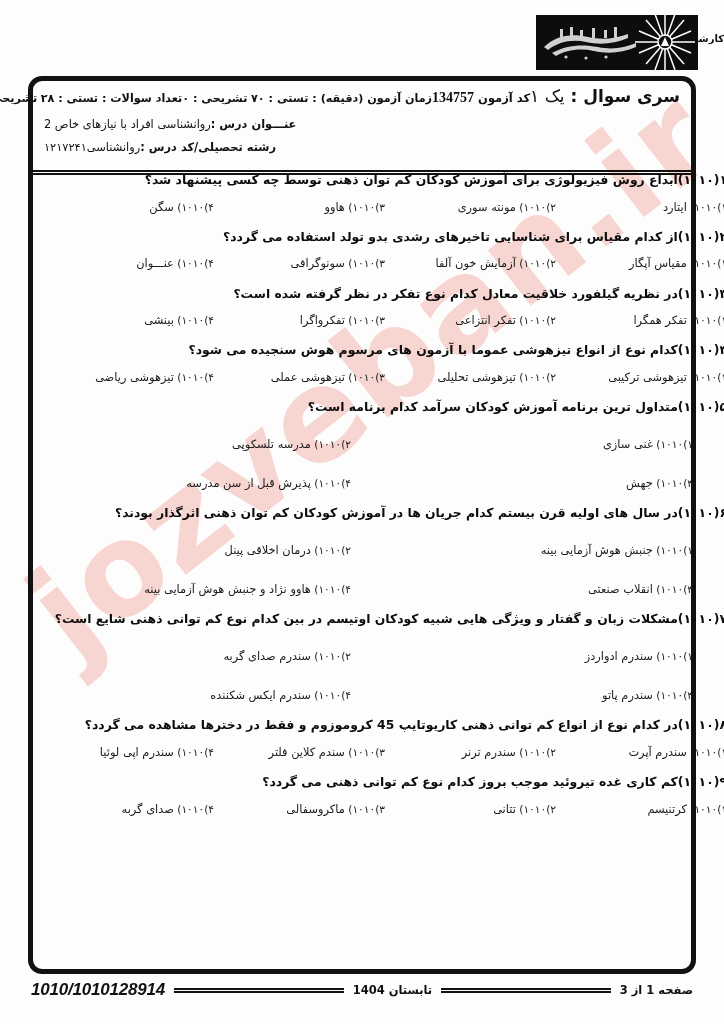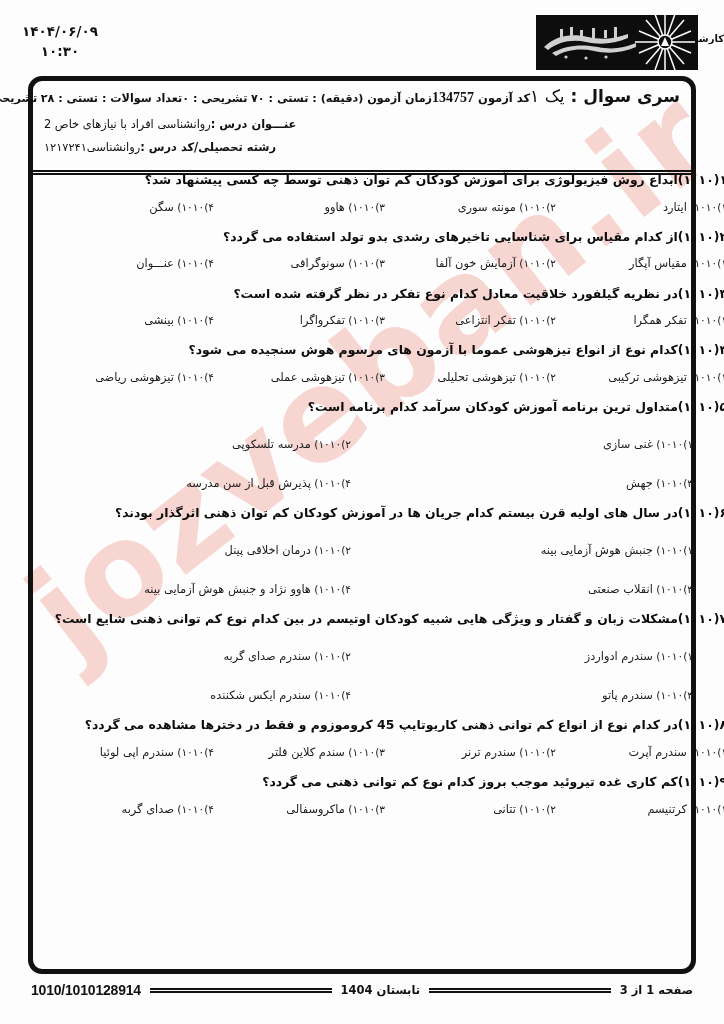--- a/index.html
+++ b/index.html
@@ -236,37 +236,34 @@
     font-size: 11.5px;
     font-weight: 700;
     color: #111;
     white-space: nowrap;
     padding: 0 3px;
   }
   #footer .fitem.latin {
     direction: ltr;
     font-family: "Liberation Sans", sans-serif;
     font-weight: 700;
-    font-size: 14px;
+    font-size: 17px;
     letter-spacing: -0.2px;
+    font-style: italic;
   }
 </style>
 </head>
 <body>
 
 <div id="page">
 
   <div id="watermark">jozveban.ir</div>
 
   <div id="topbar">
 
-    <div id="exam-datetime">
-      <span class="ln">۱۴۰۴/۰۶/۰۹</span>
-      <span class="ln">۱۰:۳۰</span>
-    </div>
 
     <div id="degree-level">کارشناسی</div>
 
     <div id="logo">
       <svg class="script" viewBox="0 0 112 38">
         <g fill="#ffffff" opacity="0.88">
           <path d="M2 24 C14 12, 30 10, 46 14 C60 17, 72 16, 86 11 L86 15 C72 21, 58 22, 44 19 C30 16, 16 19, 6 27 Z"></path>
           <path d="M10 30 C24 22, 40 21, 56 24 C70 27, 82 25, 94 20 L94 24 C80 30, 66 31, 52 28 C38 25, 24 27, 14 33 Z"></path>
           <rect x="18" y="6" width="3" height="9"></rect>
           <rect x="28" y="4" width="3" height="11"></rect>

